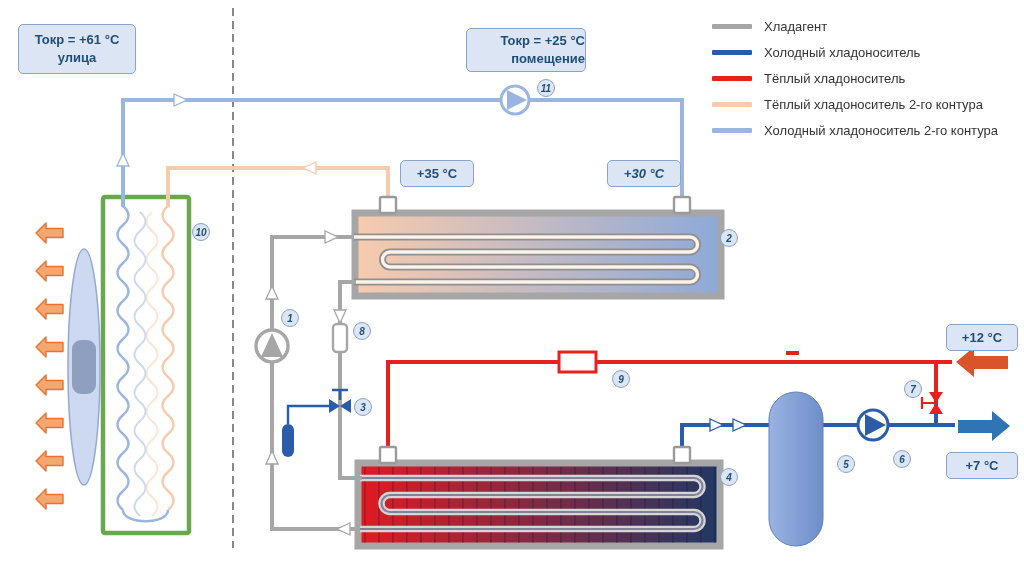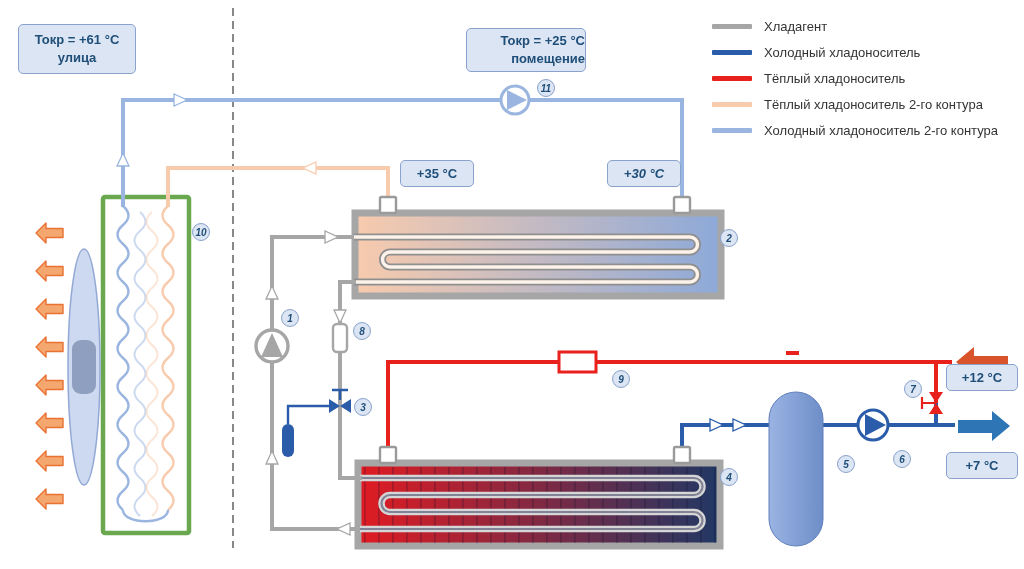--- a/index.html
+++ b/index.html
@@ -204,21 +204,21 @@
   <div class="t-label" style="left:18px;top:24px;width:118px;height:50px;">
     <span>Токр = +61 °C</span>
     <span>улица</span>
   </div>
   <div class="t-label" style="left:466px;top:28px;width:120px;height:44px;align-items:flex-end;">
     <span>Токр = +25 °C</span>
     <span>помещение</span>
   </div>
   <div class="t-label" style="left:400px;top:160px;width:74px;height:27px;">+35 °C</div>
   <div class="t-label" style="left:607px;top:160px;width:74px;height:27px;font-style:italic;">+30 °C</div>
-  <div class="t-label" style="left:946px;top:324px;width:72px;height:27px;margin-top:40px;">+12 °C</div>
+  <div class="t-label" style="left:946px;top:324px;width:72px;height:27px;">+12 °C</div>
   <div class="t-label" style="left:946px;top:452px;width:72px;height:27px;">+7 °C</div>
 
   <div class="legend">
     <div class="legend-item">
       <span class="legend-swatch sw-0"></span>
       <span class="legend-label">Хладагент</span>
     </div>
     <div class="legend-item">
       <span class="legend-swatch sw-2"></span>
       <span class="legend-label">Холодный хладоноситель</span>

